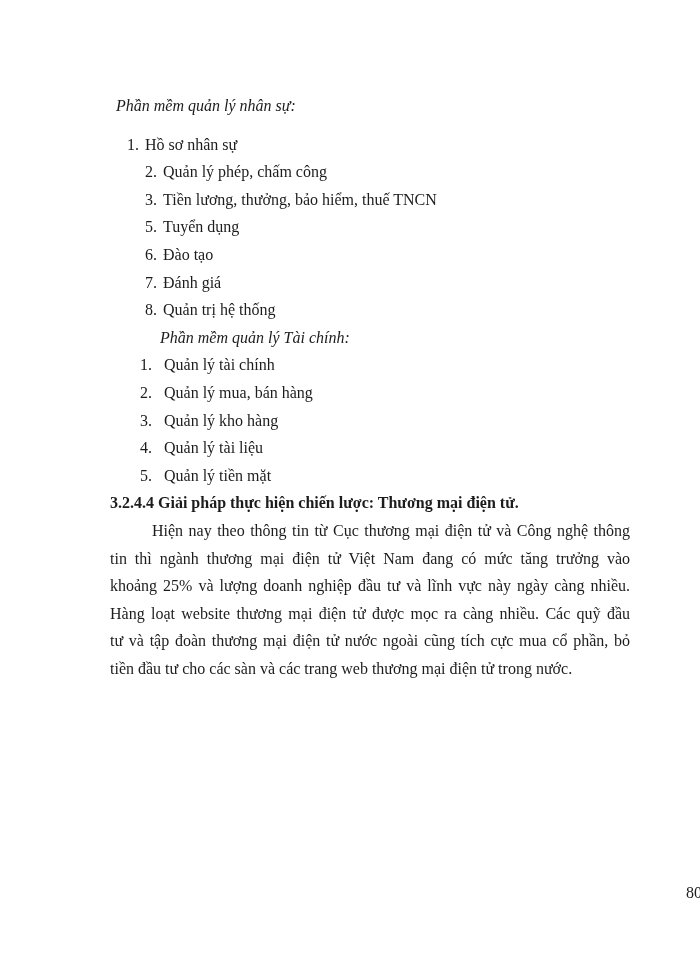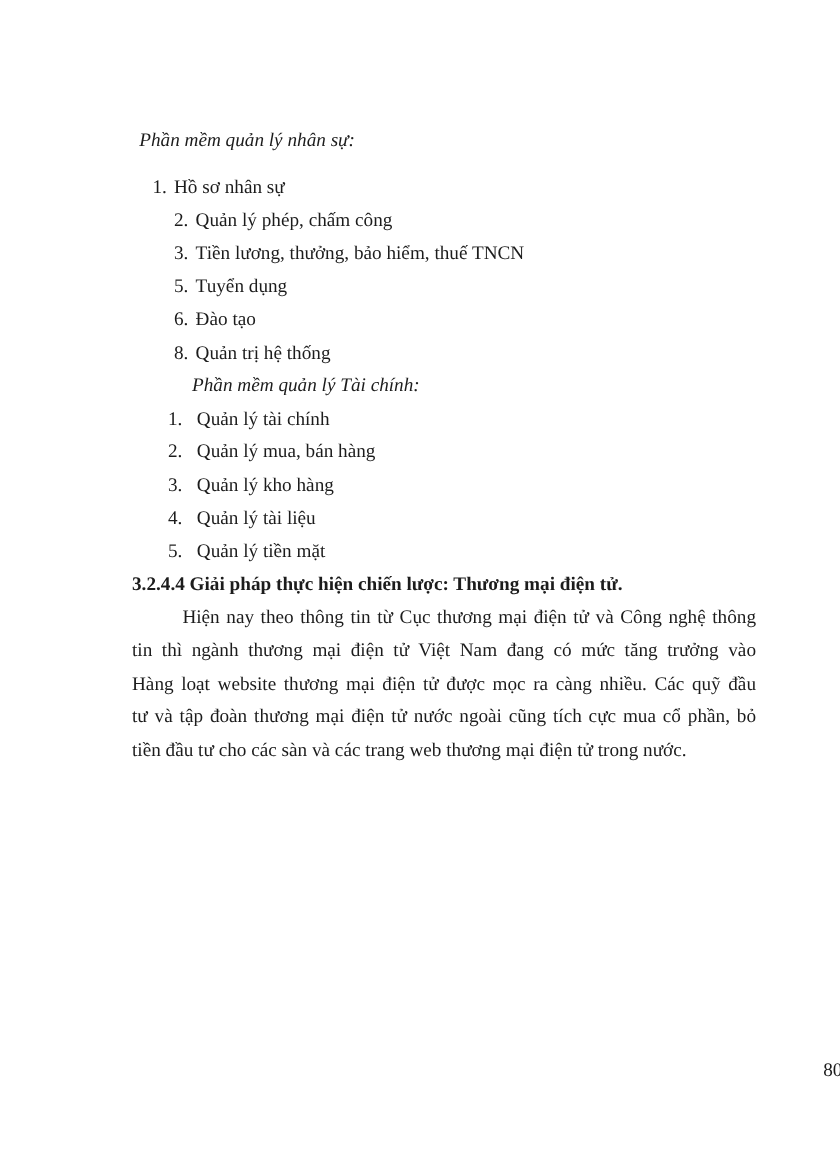--- a/index.html
+++ b/index.html
@@ -11,21 +11,21 @@
     margin: 0 auto;
     background: #ffffff;
     color: #1c1c1c;
     font-family: "Liberation Serif", "DejaVu Serif", serif;
     font-size: 16px;
     line-height: 27.6px;
     overflow: hidden;
   }
   .content {
     position: absolute;
-    top: 104px;
+    top: 92px;
     left: 110px;
     width: 520px;
   }
   .italic-title {
     font-style: italic;
   }
   .title-1 { padding-left: 6px; margin-bottom: 11px; }
   .title-2 { padding-left: 50px; }
   .list1 .item { padding-left: 35px; }
   .list1 .item.first { padding-left: 17px; }
@@ -58,38 +58,40 @@
   <div class="content">
 
     <div class="italic-title title-1">Phần mềm quản lý nhân sự:</div>
 
     <div class="list1">
       <div class="item first"><span class="num">1.</span><span>Hồ sơ nhân sự</span></div>
       <div class="item"><span class="num">2.</span><span>Quản lý phép, chấm công</span></div>
       <div class="item"><span class="num">3.</span><span>Tiền lương, thưởng, bảo hiểm, thuế TNCN</span></div>
       <div class="item"><span class="num">5.</span><span>Tuyển dụng</span></div>
       <div class="item"><span class="num">6.</span><span>Đào tạo</span></div>
+      <div class="item"><span class="num">7.</span><span>Đánh giá</span></div>
       <div class="item"><span class="num">8.</span><span>Quản trị hệ thống</span></div>
     </div>
 
     <div class="italic-title title-2">Phần mềm quản lý Tài chính:</div>
 
     <div class="list2">
       <div class="item"><span class="num">1.</span><span>Quản lý tài chính</span></div>
       <div class="item"><span class="num">2.</span><span>Quản lý mua, bán hàng</span></div>
       <div class="item"><span class="num">3.</span><span>Quản lý kho hàng</span></div>
       <div class="item"><span class="num">4.</span><span>Quản lý tài liệu</span></div>
       <div class="item"><span class="num">5.</span><span>Quản lý tiền mặt</span></div>
     </div>
 
     <div class="heading-bold">3.2.4.4 Giải pháp thực hiện chiến lược: Thương mại điện tử.</div>
 
     <div>
       <div class="jline indent">Hiện nay theo thông tin từ Cục thương mại điện tử và Công nghệ thông</div>
       <div class="jline">tin thì ngành thương mại điện tử Việt Nam đang có mức tăng trưởng vào</div>
+      <div class="jline">khoảng 25% và lượng doanh nghiệp đầu tư và lĩnh vực này ngày càng nhiều.</div>
       <div class="jline">Hàng loạt website thương mại điện tử được mọc ra càng nhiều. Các quỹ đầu</div>
       <div class="jline">tư và tập đoàn thương mại điện tử nước ngoài cũng tích cực mua cổ phần, bỏ</div>
       <div class="jline lastline">tiền đầu tư cho các sàn và các trang web thương mại điện tử trong nước.</div>
     </div>
 
 
   </div>
 
   <div class="page-number">80</div>
 </div>

